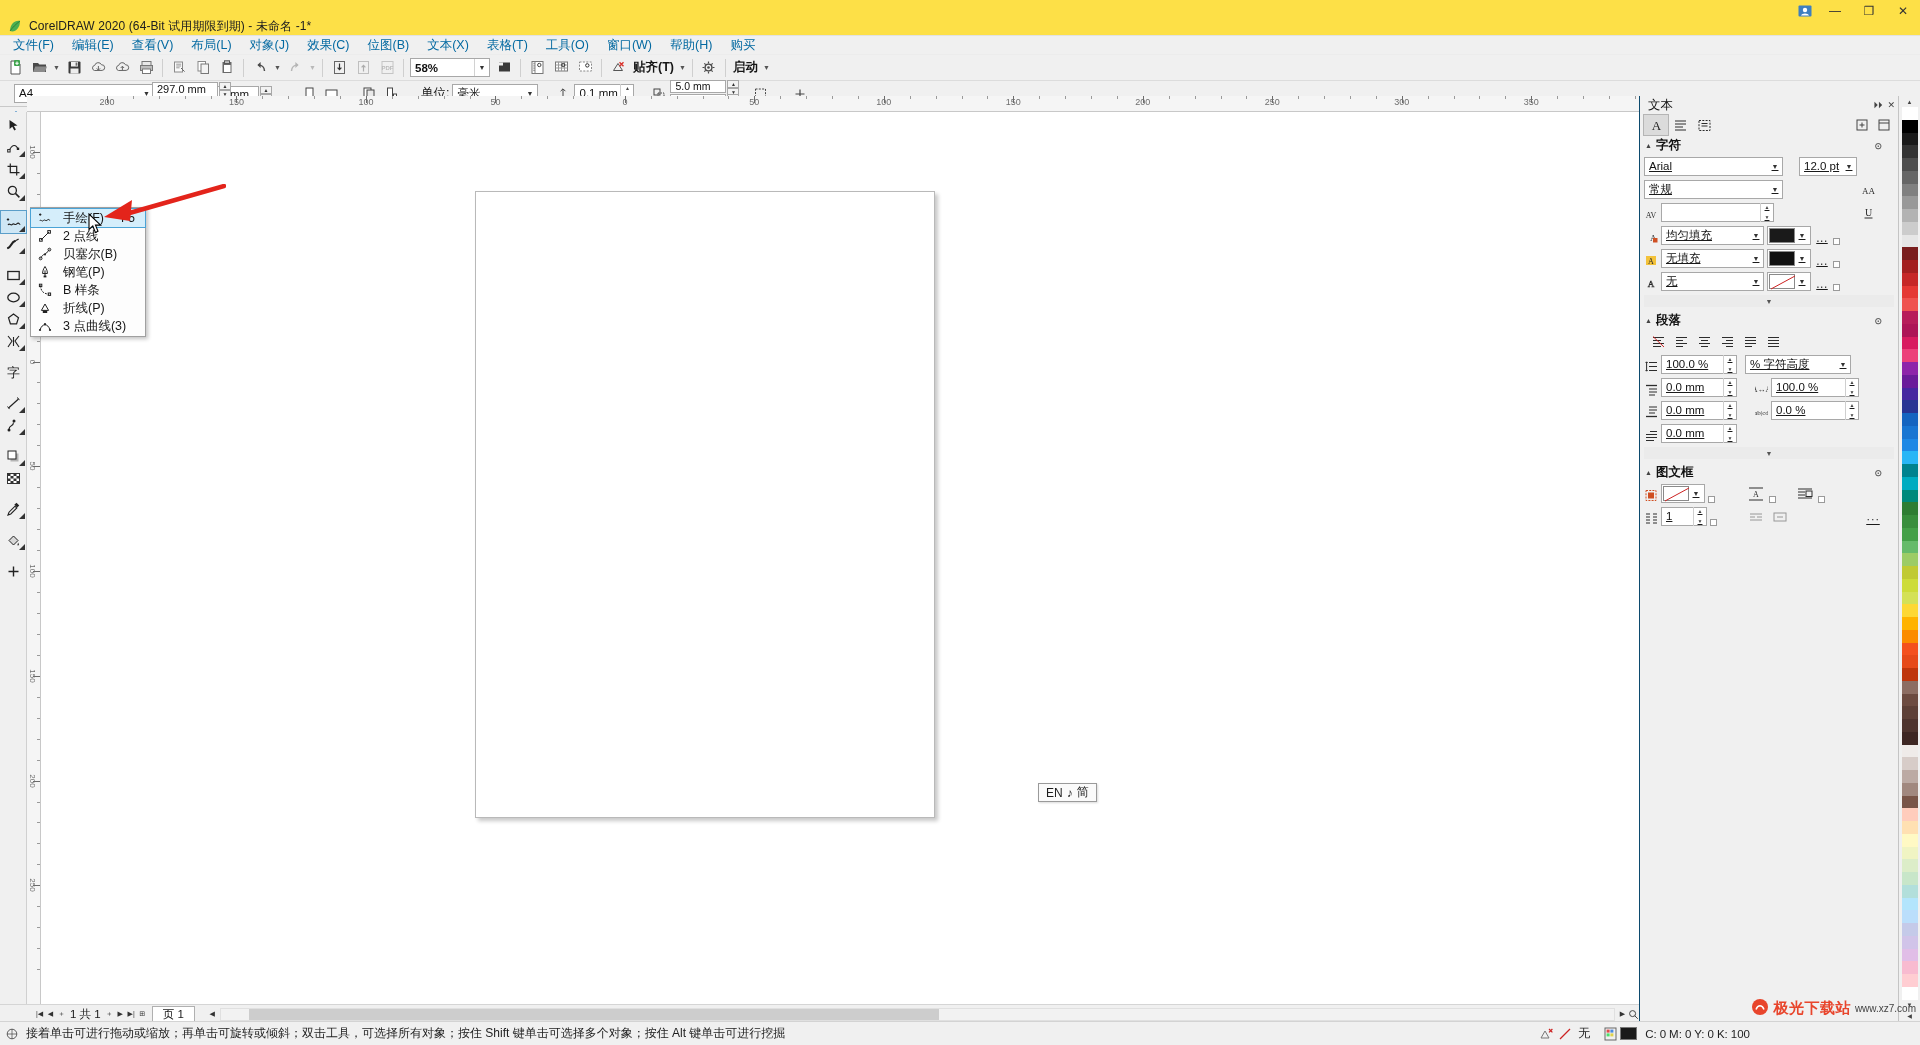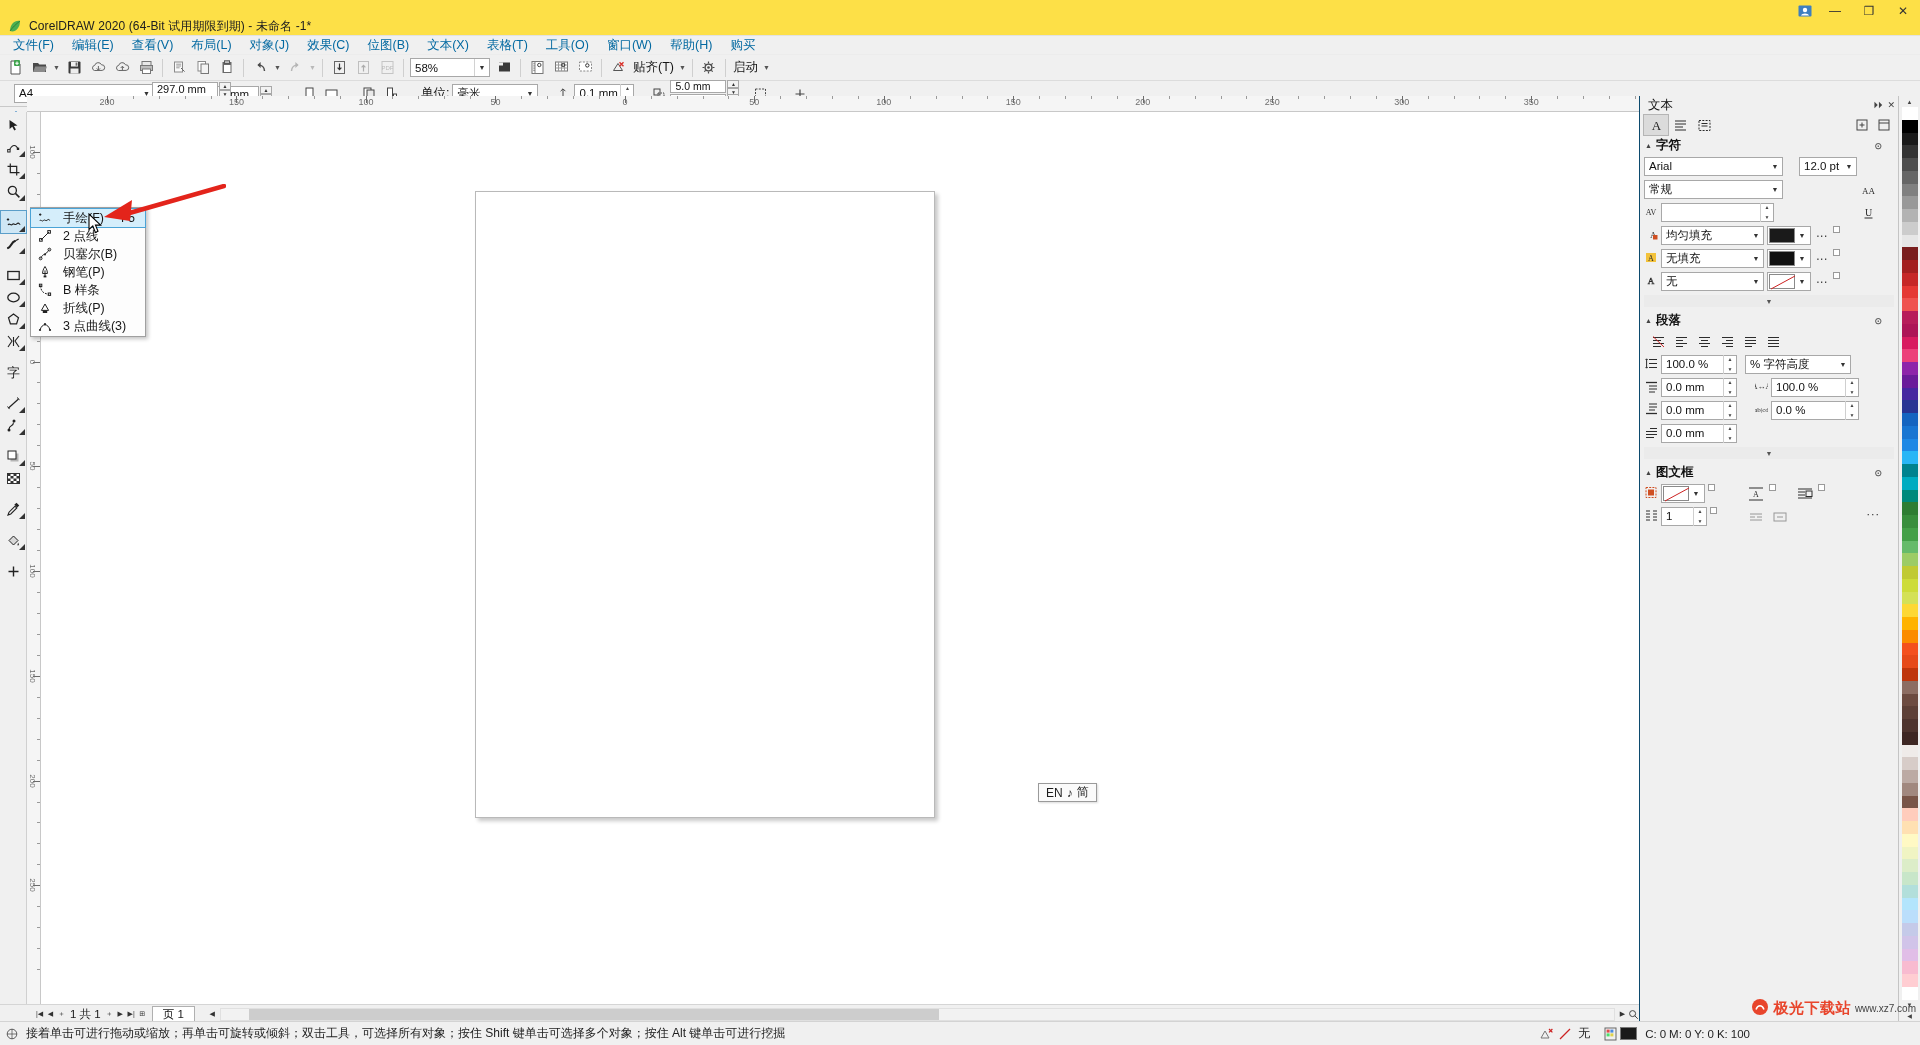--- a/index.html
+++ b/index.html
@@ -26,21 +26,21 @@
   .tb-acct { width:26px; height:22px; display:flex; align-items:center; justify-content:center; }
 
   
   .menubar { height:19px; background:#f0f0f0; display:flex; align-items:center;
              padding-left:4px; border-bottom:1px solid #ececec; }
   .menu-item { padding:1px 9px 2px 9px; font-size:12.5px; color:#0369a1; line-height:16px; white-space:nowrap; }
 
   
   .toolbar {
     height:26px; background:#f0f0f0; display:flex; align-items:center;
-    padding-left:3px; border-bottom:1px solid #dcdcdc; gap:0px;
+    padding-left:3px; border-bottom:1px solid #dcdcdc; gap:0px;font-weight:bold;
   }
   .tbtn { width:24px; height:24px; display:flex; align-items:center; justify-content:center;
           position:relative; color:#3c3c3c; }
   .tsep { width:1px; height:18px; background:#cfcfcf; margin:0 4px; }
   .tcaret { width:11px; height:24px; display:flex; align-items:center; justify-content:center;
             font-size:7px; color:#555; }
   .zoombox { display:flex; align-items:center; height:19px; border:1px solid #a8a8a8;
              background:#fff; width:80px; margin:0 2px; }
   .zoombox input, .zoombox .zv { flex:1; border:none; outline:none; font-size:11.5px;
              padding-left:4px; color:#111; background:transparent; }
@@ -151,21 +151,21 @@
   .docker-tabs { height:22px; display:flex; align-items:center; padding-left:4px;
                  position:relative; }
   .dtab { width:24px; height:20px; display:flex; align-items:center; justify-content:center;
           color:#2c2c2c; }
   .dtab.active { background:#dbdbdb; outline:1px solid #b5b5b5; }
   .sect-head { height:19px; display:flex; align-items:center; font-size:12.5px;
                color:#111; font-weight:bold; padding-left:4px; position:relative; }
   .sect-head .tri { width:9px; height:9px; display:flex; align-items:center;
                     justify-content:center; font-size:7px; color:#444; margin-right:3px; }
   .sect-head .dot { position:absolute; right:16px; font-size:9px; color:#666; }
-  .row { display:flex; align-items:flex-start; padding:2px 4px; gap:3px; }
+  .row { display:flex; align-items:flex-end; padding:2px 4px; gap:3px;text-decoration:underline; }
   .lbl-ico { width:14px; height:16px; display:flex; align-items:center;
              justify-content:center; color:#333; font-size:11px; }
   .dd { display:flex; align-items:center; height:19px; border:1px solid #a8a8a8;
         background:#fff; }
   .dd .v { flex:1; font-size:11.5px; padding-left:4px; color:#111; line-height:17px;
            white-space:nowrap; overflow:hidden; }
   .dd .c { width:14px; display:flex; align-items:center; justify-content:center;
            font-size:7px; color:#333; }
   .swatch { width:26px; height:15px; border:1px solid #8a8a8a; }
   .dots { width:16px; text-align:center; font-size:12px; color:#333; letter-spacing:0.5px; }

